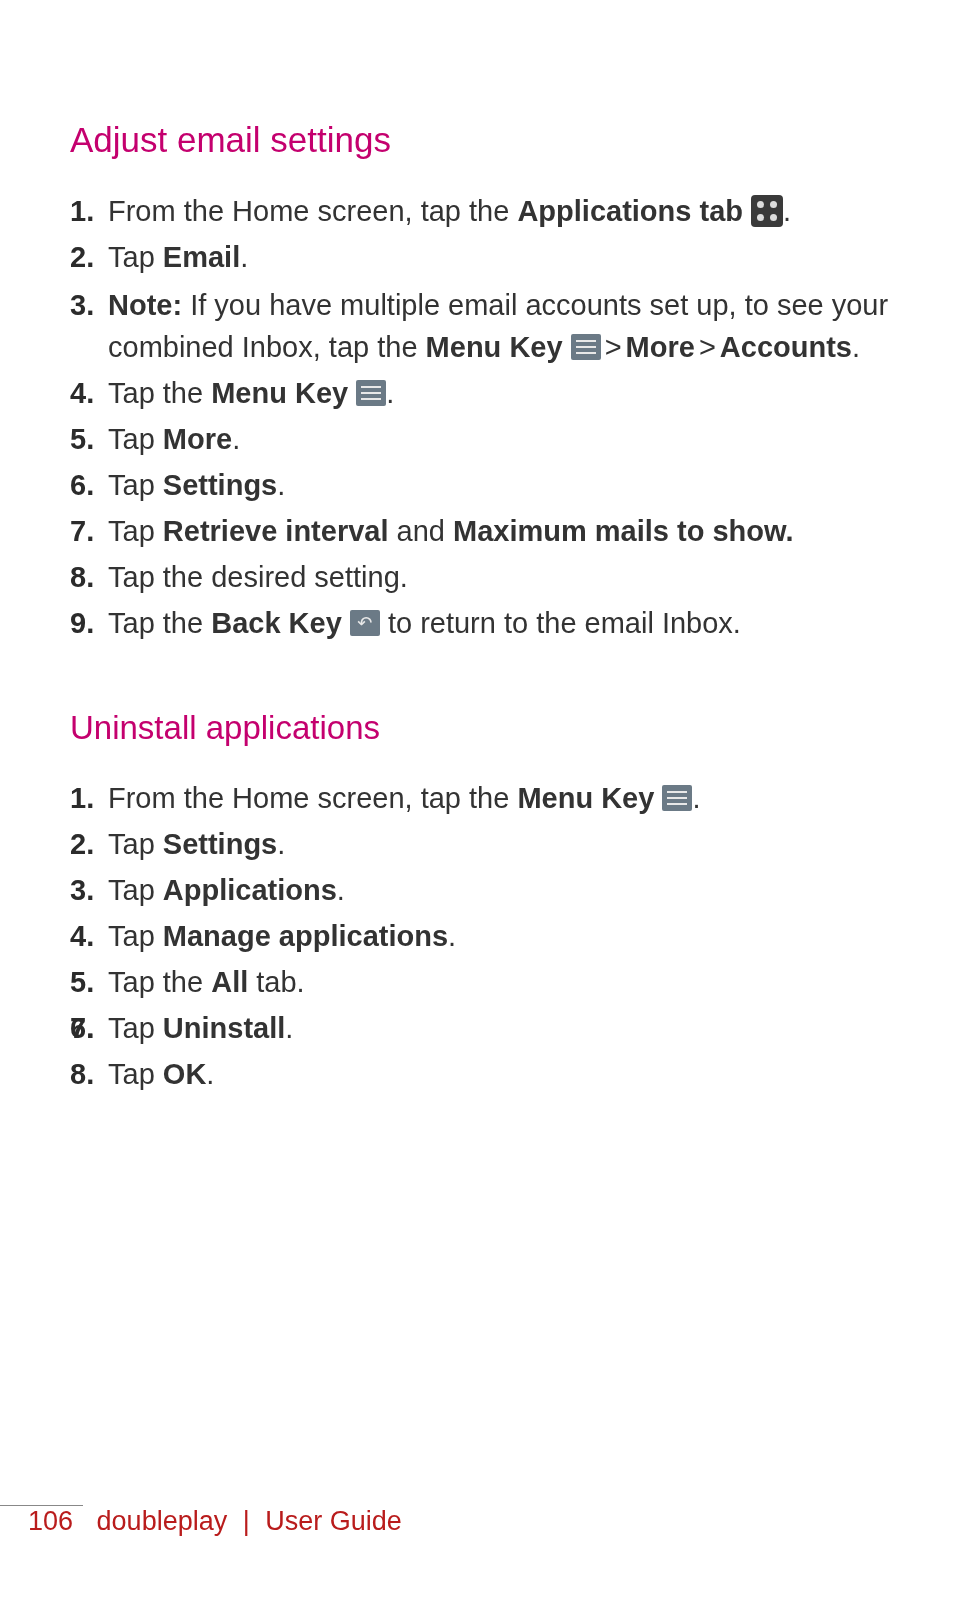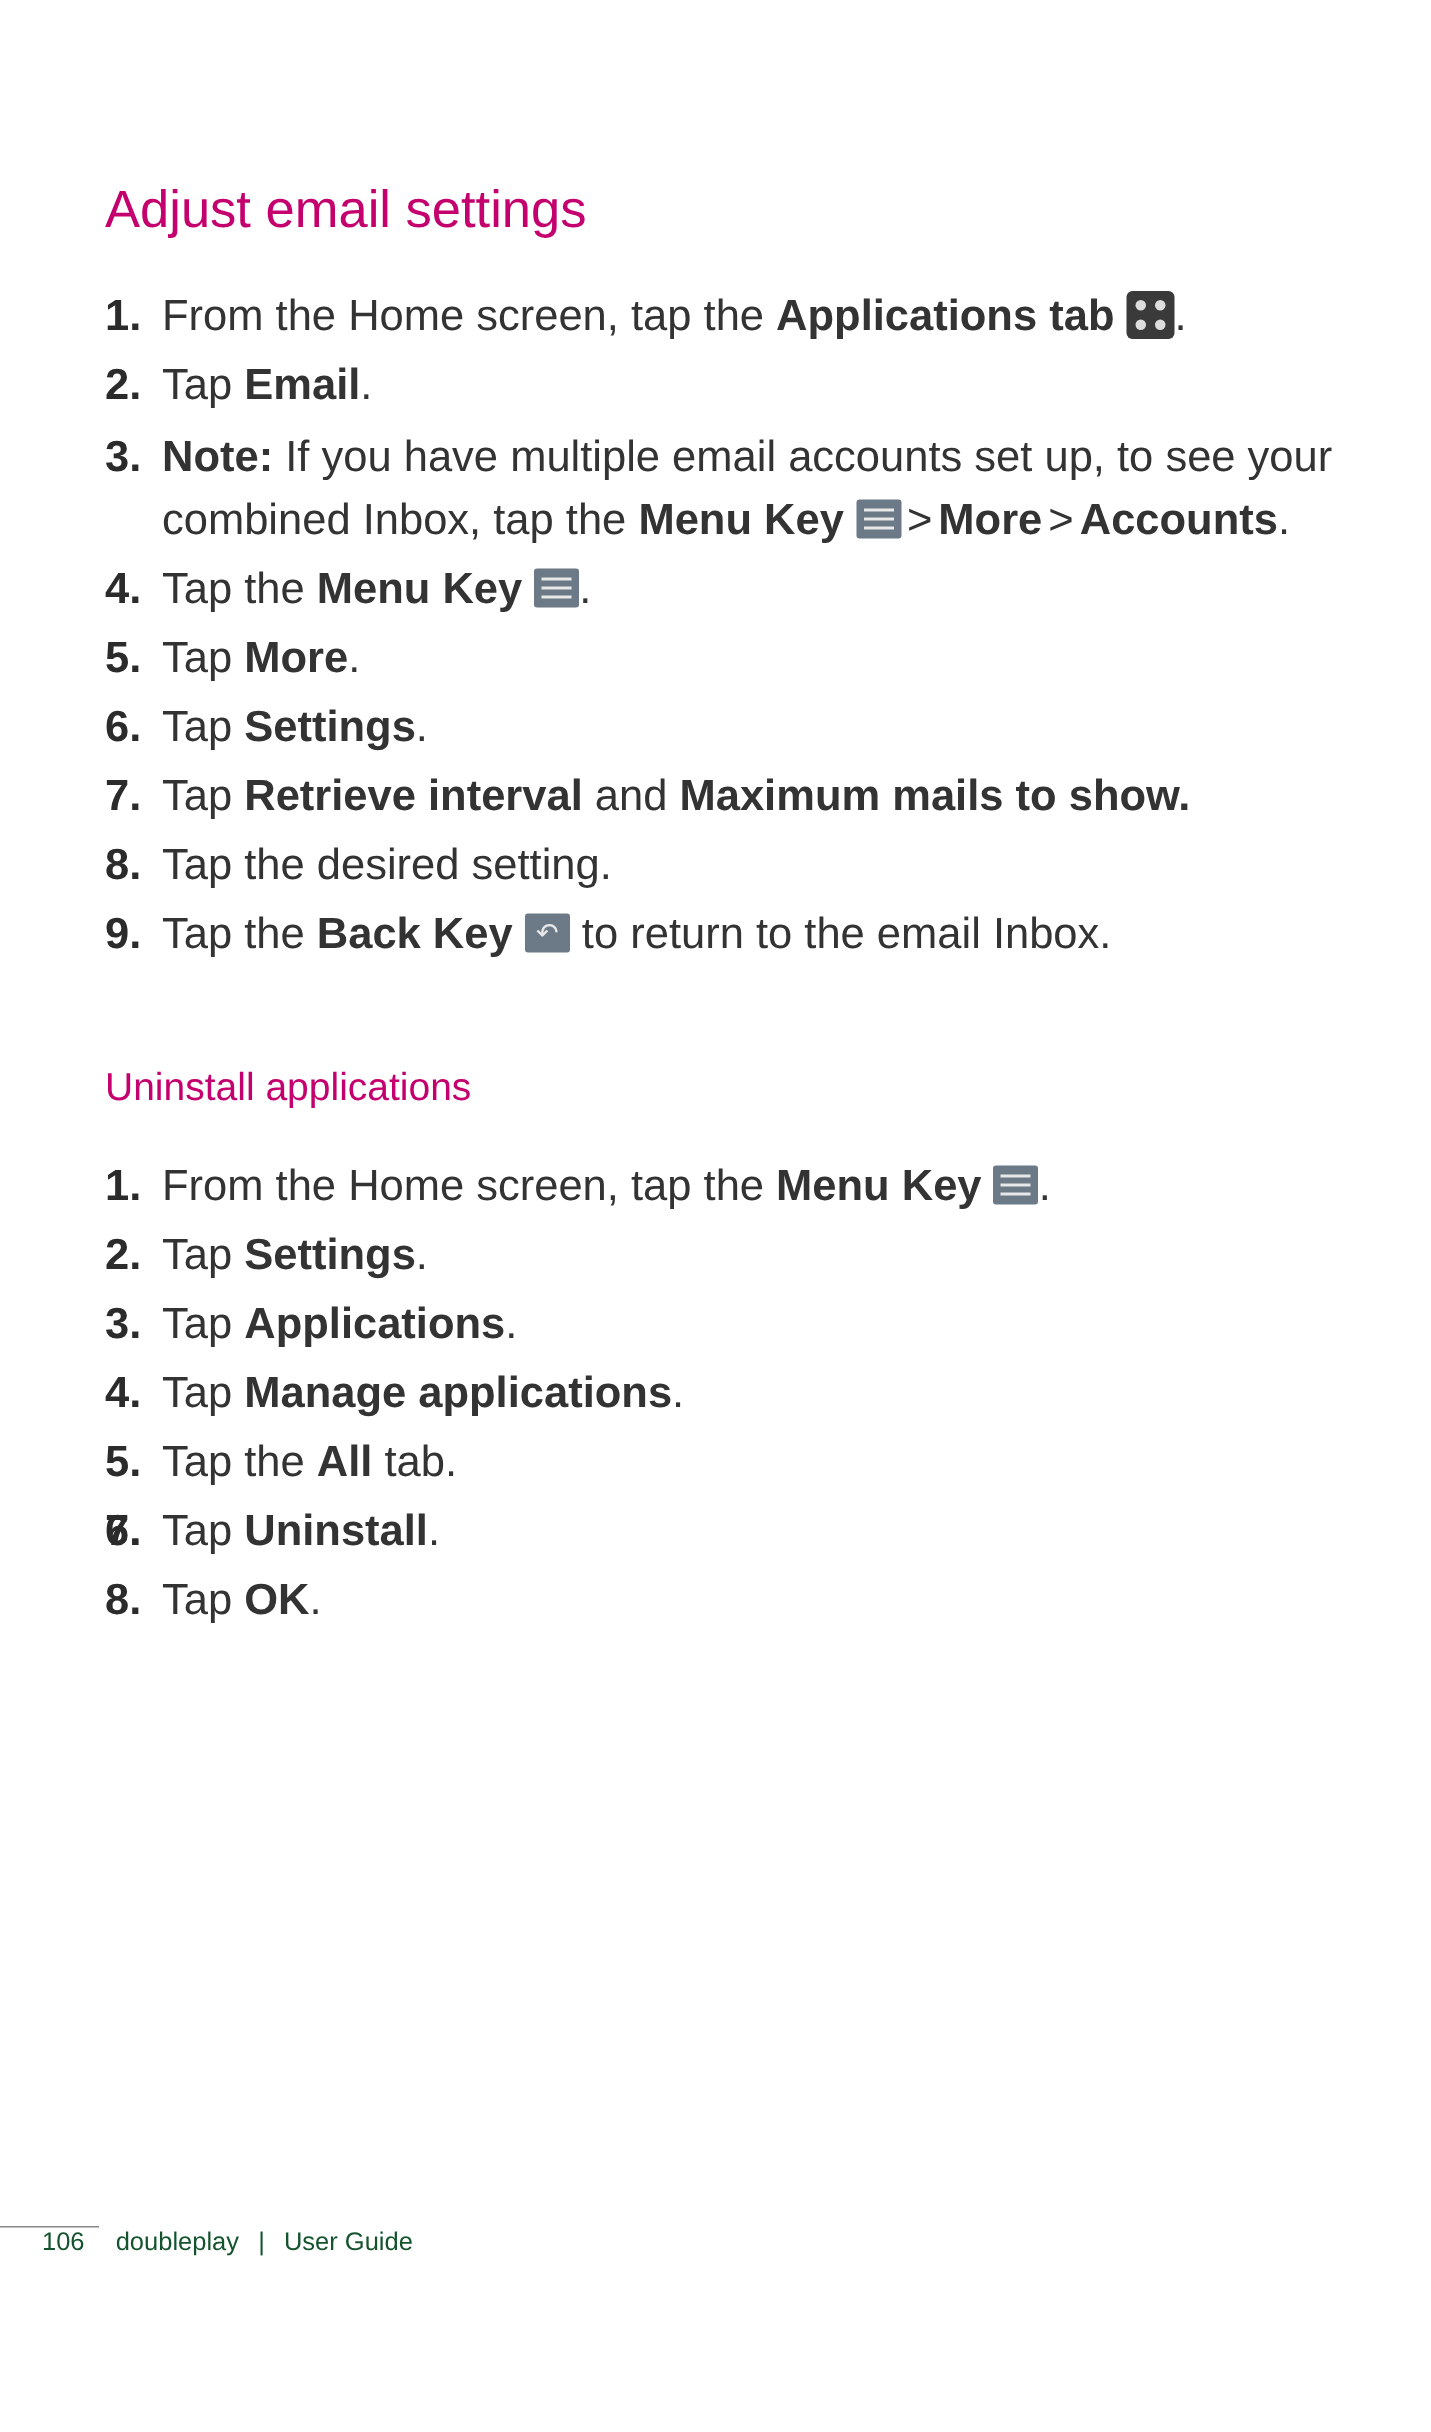--- a/index.html
+++ b/index.html
@@ -17,21 +17,21 @@
     color: #2b2b2b;
   }
   .heading {
     color: #c4006e;
     font-size: 35px;
     font-weight: 400;
     margin: 0 0 30px 0;
   }
   .heading2 {
     color: #c4006e;
-    font-size: 26px;
+    font-size: 33px;
     font-weight: 400;
     margin: 65px 0 30px 0;
   }
   ol {
     list-style: none;
     padding: 0;
     margin: 0;
   }
   li {
     position: relative;
@@ -95,24 +95,24 @@
     color: #e8e8e8;
     font-size: 18px;
     line-height: 26px;
     text-align: center;
   }
   .note-block {
     margin-top: 6px;
   }
   .footer {
     position: absolute;
-    bottom: 116px;
+    bottom: 84px;
     left: 0;
-    font-size: 17px;
-    color: #14532d;
+    font-size: 27px;
+    color: #b91c1c;
   }
   .footer .pagenum {
     display: inline-block;
     padding: 0 10px 0 28px;
     border-top: 1px solid #888;
     margin-right: 6px;
   }
   .footer .sep { margin: 0 8px; }
   .gt { margin: 0 4px; }
 </style>

